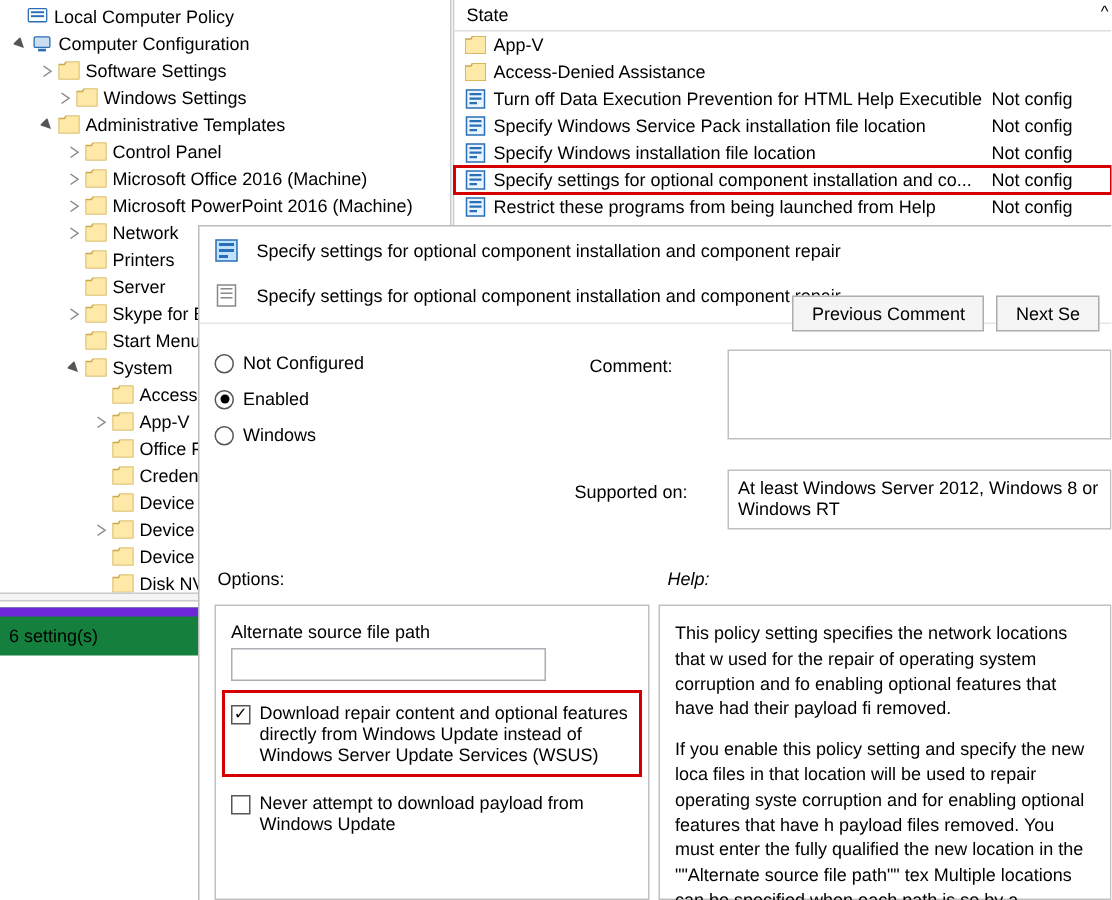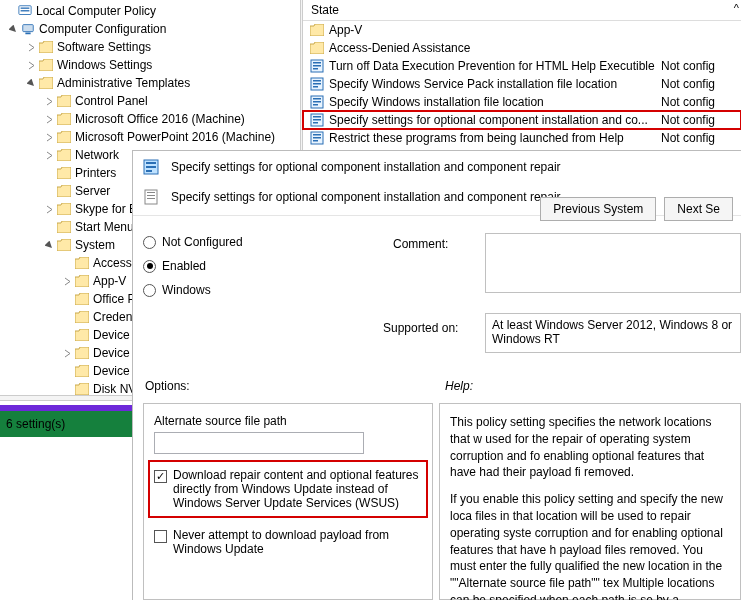--- a/index.html
+++ b/index.html
@@ -100,21 +100,21 @@
             <path d="M2 1 L7 4.5 L2 8" fill="none" stroke="#888"></path>
           </svg>
         </span>
       <span class="ticon folder">
           <svg viewBox="0 0 14 12">
             <path d="M0 2 L4 2 L5 0 L14 0 L14 12 L0 12 Z" fill="#ffe9a8" stroke="#caa94b"></path>
           </svg>
         </span>
       <span>Software Settings</span>
     </div>
-    <div class="tree-row" style="padding-left:24px">
+    <div class="tree-row" style="padding-left:36px">
       <span class="tw">
           <svg viewBox="0 0 9 9">
             <path d="M2 1 L7 4.5 L2 8" fill="none" stroke="#888"></path>
           </svg>
         </span>
       <span class="ticon folder">
           <svg viewBox="0 0 14 12">
             <path d="M0 2 L4 2 L5 0 L14 0 L14 12 L0 12 Z" fill="#ffe9a8" stroke="#caa94b"></path>
           </svg>
         </span>
@@ -433,21 +433,21 @@
         <svg width="16" height="16" viewBox="0 0 16 16">
           <rect x="2" y="1" width="12" height="14" fill="#fff" stroke="#888"></rect>
           <rect x="4" y="3" width="8" height="1" fill="#888"></rect>
           <rect x="4" y="6" width="8" height="1" fill="#888"></rect>
           <rect x="4" y="9" width="8" height="1" fill="#888"></rect>
         </svg>
       </span>
     <span>Specify settings for optional component installation and component repair</span>
   </div>
   <div class="dlg-buttons">
-    <button class="btn">Previous System</button>
+    <button class="btn">Previous Comment</button>
     <button class="btn">Next Se</button>
   </div>
 
   <div class="radio-col">
     <label class="radio-row">
       <span class="radio"></span>
       <span>Not Configured</span>
     </label>
     <label class="radio-row">
       <span class="radio checked"></span>

